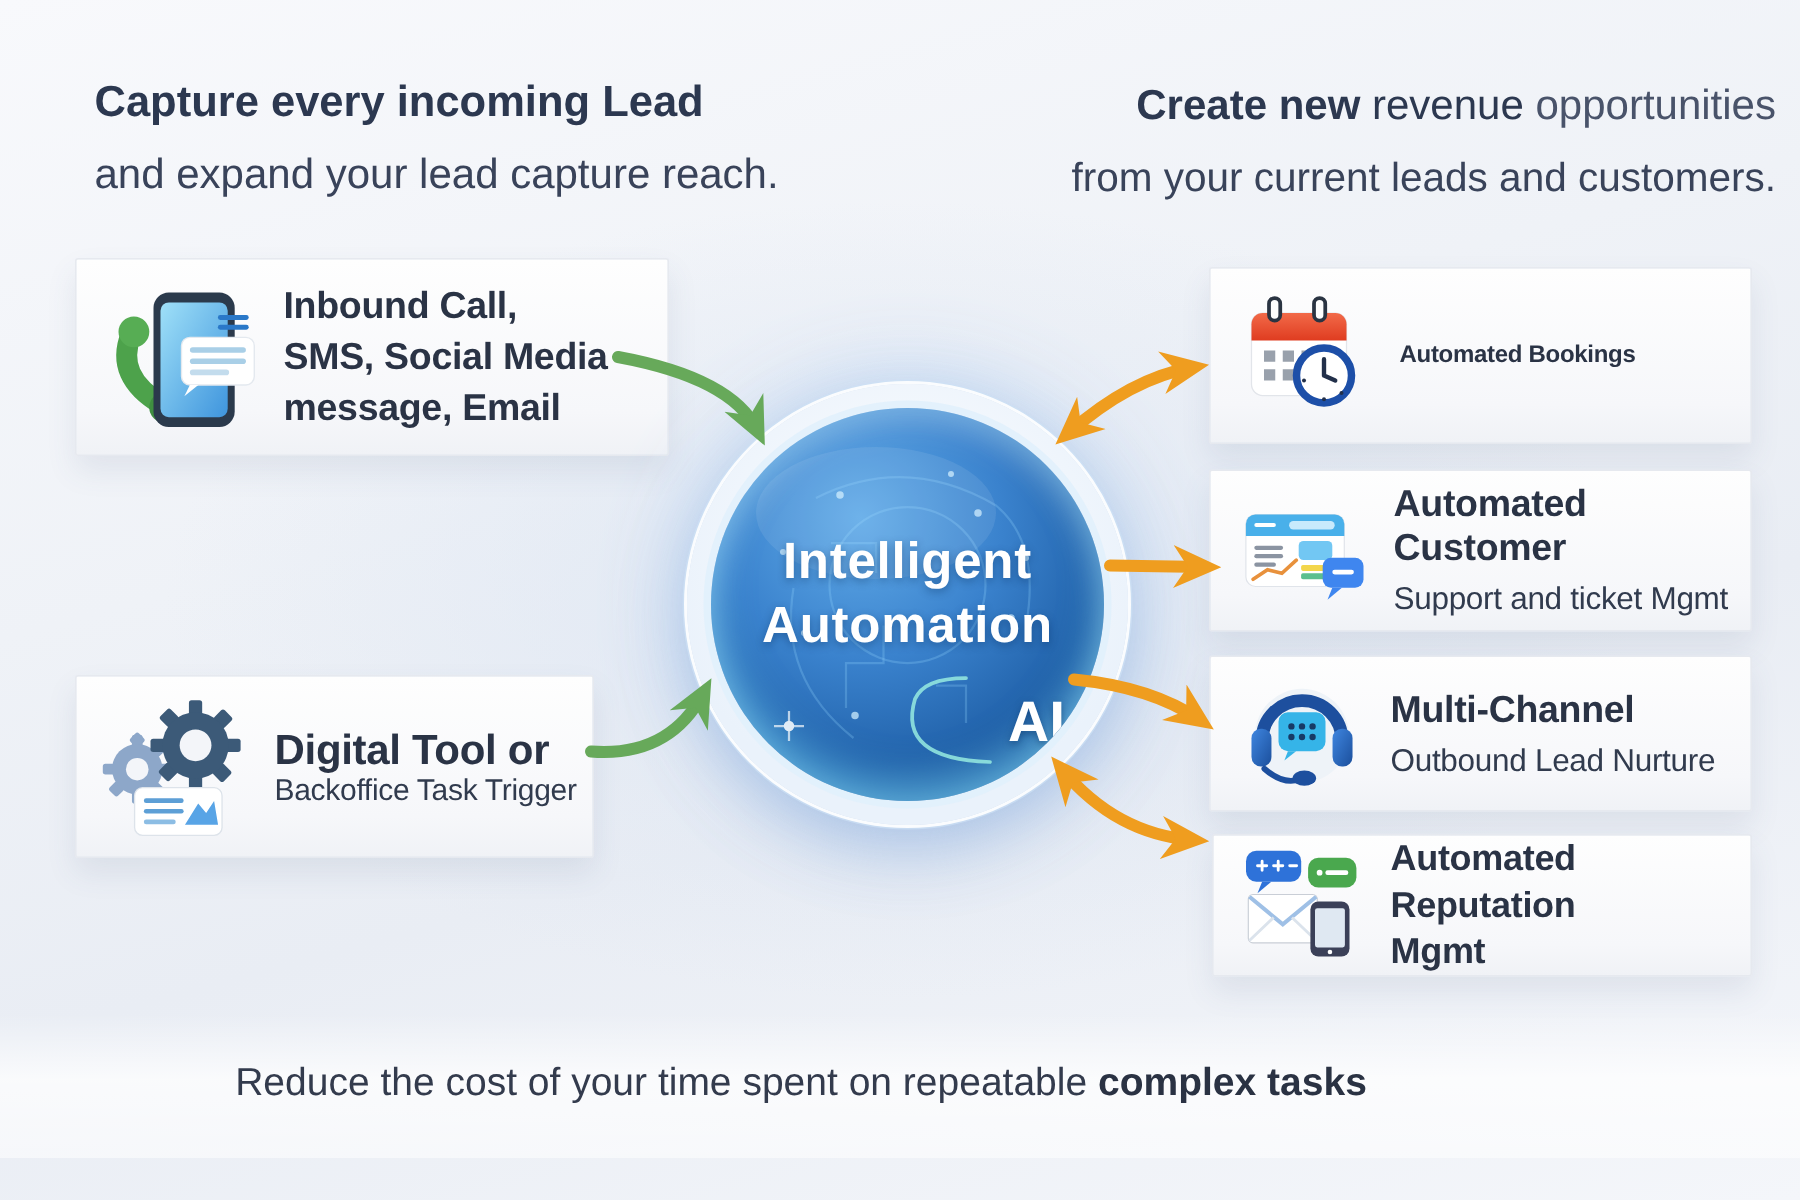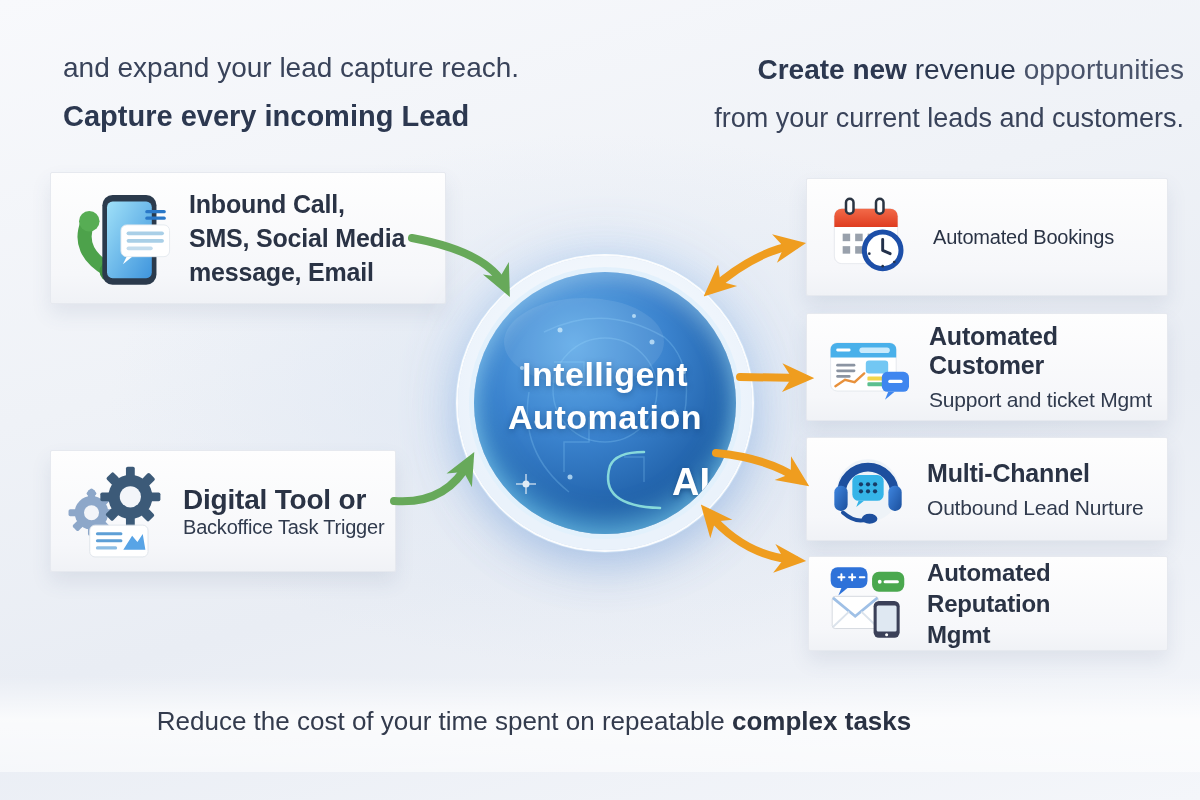--- a/index.html
+++ b/index.html
@@ -22,21 +22,21 @@
   .card{
     position:absolute;display:flex;align-items:center;gap:12px;border-radius:2px;
     background:linear-gradient(180deg,#fefefe 0%,#f6f7fa 78%,#f0f2f6 100%);
     border:1px solid #e6e9ef;box-shadow:0 10px 20px rgba(70,90,130,.10);
     padding:0 10px 0 14px;box-sizing:border-box;
   }
   .card-text{color:#262f40;letter-spacing:-0.2px;}
   .t-src1{font-size:25px;line-height:34px;font-weight:bold;color:#2a3345;}
   .t-src2-l1{font-size:28px;font-weight:bold;color:#2a3345;}
   .t-src2-l2{font-size:20px;color:#313b4e;}
-  .t-resA{font-size:20px;line-height:38px;font-weight:normal;color:#2a3345;}
+  .t-resA{font-size:16px;line-height:38px;font-weight:bold;color:#2a3345;}
   .t-resB-l1{font-size:25px;font-weight:bold;color:#2a3345;margin-bottom:8px;}
   .t-resB-l2{font-size:21px;color:#313b4e;}
   .t-resD{font-size:24px;line-height:31px;font-weight:bold;color:#2a3345;}
   .icon-wrap{flex:0 0 auto;display:flex;align-items:center;justify-content:center;}
 
   .circle-outer{
     position:absolute;left:458px;top:256px;width:294px;height:294px;border-radius:50%;
     box-shadow:0 0 0 2px rgba(255,255,255,.9),0 0 0 3px rgba(205,225,245,.7),0 16px 44px rgba(100,140,200,.35),0 0 60px rgba(190,215,245,.9);
     background:radial-gradient(circle at 50% 40%, #ffffff, #eaf2fb 70%);
     display:flex;align-items:center;justify-content:center;
@@ -58,22 +58,22 @@
   .footer-text b{color:#2a3243;}
 
   .arrows{position:absolute;inset:0;pointer-events:none;}
 </style>
 </head>
 <body>
 
 <div class="stage">
 
   <div class="heading heading-left">
+    <div class="h-line hb">Capture every incoming Lead</div>
     <div class="h-line h-line2">and expand your lead capture reach.</div>
-    <div class="h-line hb">Capture every incoming Lead</div>
   </div>
   <div class="heading heading-right">
     <div class="h-line"><span class="hb">Create new</span><span> revenue </span><span class="hl">opportunities</span></div>
     <div class="h-line h-line2">from your current leads and customers.</div>
   </div>
 
   <div class="card" style="left:50px;top:172px;width:396px;height:132px;">
     <span class="icon-wrap">
       <svg width="112" height="112" viewBox="0 0 120 120">
         <path d="M24,44 q-12,30 22,50" stroke="#4da24b" stroke-width="15" fill="none" stroke-linecap="round"></path>

